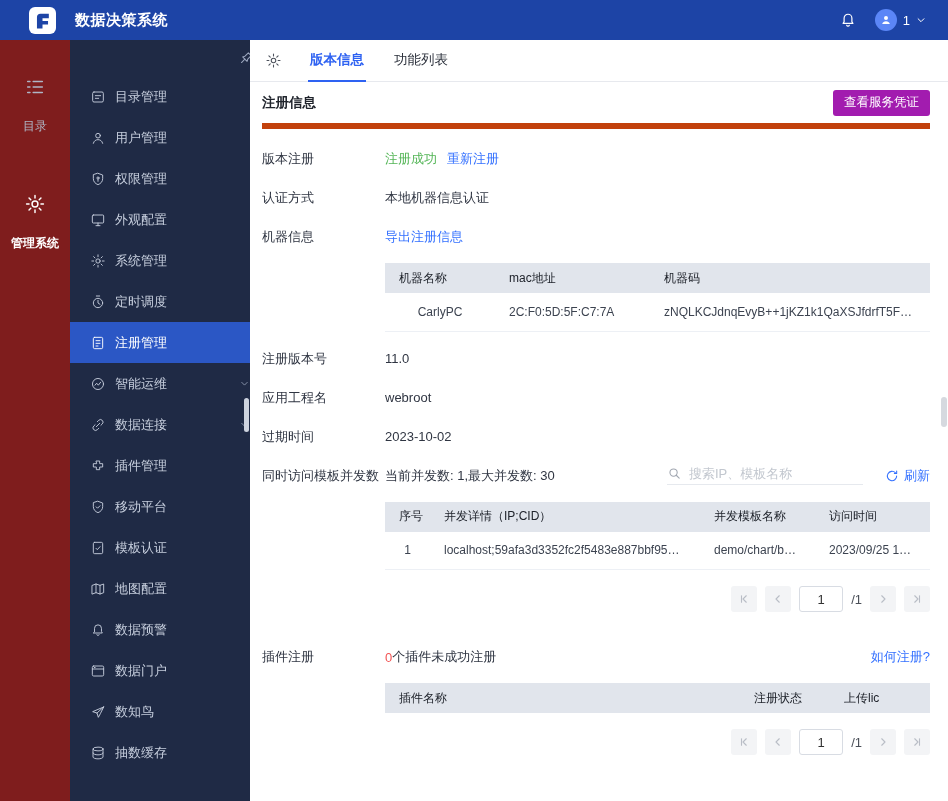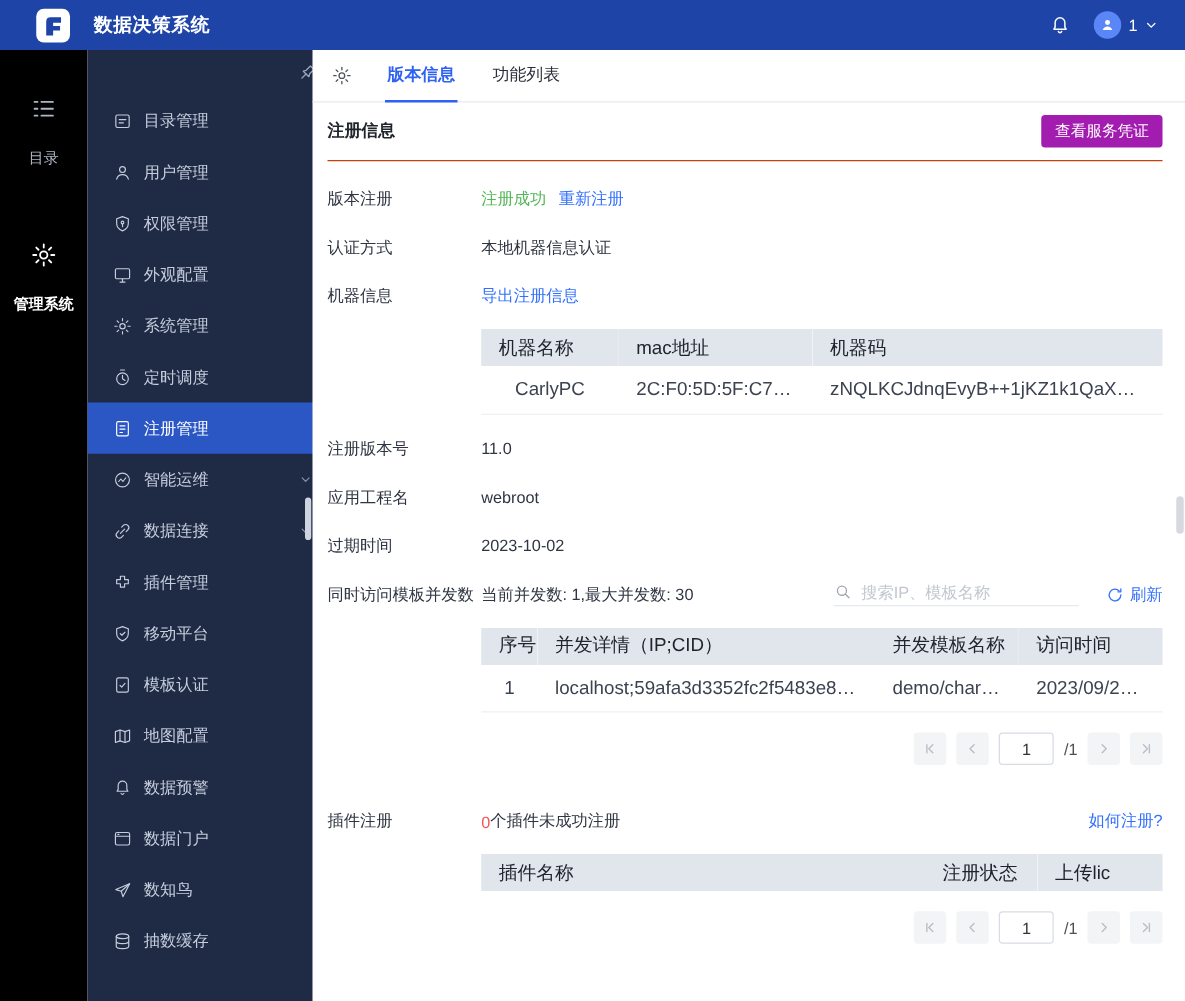--- a/index.html
+++ b/index.html
@@ -16,21 +16,21 @@
   .logo-box { width:27px; height:27px; background:#fff; border-radius:6px; margin-left:29px;
     display:flex; align-items:center; justify-content:center; flex:none; }
   .app-title { color:#fff; font-size:15px; font-weight:600; margin-left:19px; letter-spacing:.5px;text-align:center; }
   .top-right { margin-left:auto; display:flex; align-items:center; gap:18px; padding-right:22px; }
   .user-chip { display:flex; align-items:center; gap:6px; cursor:pointer; }
   .avatar { width:22px; height:22px; border-radius:50%; background:#5b86f7;
     display:flex; align-items:center; justify-content:center; }
   .user-name { color:#fff; font-size:13px; }
 
   
-  .rail { position:absolute; left:0; top:40px; width:70px; height:761px; background:#000000; }
+  .rail { position:absolute; left:0; top:40px; width:70px; height:761px; background:#7f1d1d; }
   .rail-item { display:flex; flex-direction:column; align-items:center; gap:20px;
     color:#aeb6c6; font-size:12px; cursor:pointer; }
   .rail-item.first { margin-top:36px; }
   .rail-item.sel { margin-top:58px; color:#fff; font-weight:700; }
   .rail-item svg { stroke:#aeb6c6; fill:none; stroke-width:1.6; stroke-linecap:round; stroke-linejoin:round; }
   .rail-item.sel svg { stroke:#fff; }
 
   
   .submenu { position:absolute; left:70px; top:40px; width:196px; height:761px;
     background:#1f2a45; overflow:hidden; }
@@ -50,34 +50,34 @@
   
   .main { position:absolute; left:250px; top:40px; width:698px; height:761px; background:#fff; }
   .tabbar { height:42px; border-bottom:1px solid #e7e9ee; display:flex; align-items:center; padding-left:15px; }
   .tabbar .gear { stroke:#4d525c; fill:none; stroke-width:1.5; stroke-linecap:round; cursor:pointer; }
   .tab { margin-left:26px; height:42px; display:flex; align-items:center; padding:0 2px;
     font-size:13.5px; color:#2a2f3a; cursor:pointer; border-bottom:2px solid transparent; }
   .tab.active { color:#2e62f2; border-bottom-color:#2e62f2; font-weight:700; }
 
   .content { padding:0 18px 0 12px; height:719px; overflow:hidden; }
   .section-head { height:47px; display:flex; align-items:center; justify-content:space-between;
-    border-bottom:1px solid #c2410c; margin-bottom:17px; }
+    border-bottom:6px solid #c2410c; margin-bottom:17px; }
   .section-title { font-size:13.5px; font-weight:700; color:#20242c; }
   .btn-primary { background:#a21caf; color:#fff; font-size:12.5px; height:26px; padding:0 11px;
     border:none; border-radius:3px; cursor:pointer; font-family:inherit; }
 
   .form-row { display:flex; align-items:center; min-height:26px; margin-bottom:13px; font-size:13px; }
   .form-label { width:123px; flex:none; color:#2f3542; }
   .form-value { flex:1; display:flex; align-items:center; min-width:0; color:#2f3542; }
   .green { color:#53b556; margin-right:10px; }
   .red { color:#f25555; }
   .link { color:#3370ff; cursor:pointer; text-decoration:none; }
 
   .data-table { margin-left:123px; width:545px; border-collapse:collapse; table-layout:fixed;
-    font-size:15px; margin-bottom:14px; }
+    font-size:12px; margin-bottom:14px; }
   .data-table th { background:#e1e5ec; height:30px; font-weight:400; color:#20242c;
     text-align:left; padding:0 14px; white-space:nowrap; overflow:hidden; }
   .data-table td { height:38px; color:#3c4350; padding:0 14px; border-bottom:1px solid #edf0f5;
     white-space:nowrap; overflow:hidden; text-overflow:ellipsis; }
   .data-table .ctr { text-align:center; }
 
   .search-box { margin-left:auto; display:flex; align-items:center; gap:7px; width:196px;
     border-bottom:1px solid #e6e9ee; padding-bottom:3px; }
   .search-box svg { stroke:#a0a6b0; fill:none; stroke-width:1.7; stroke-linecap:round; flex:none; }
   .search-box input { border:none; outline:none; font-size:13px; color:#333; width:160px;

